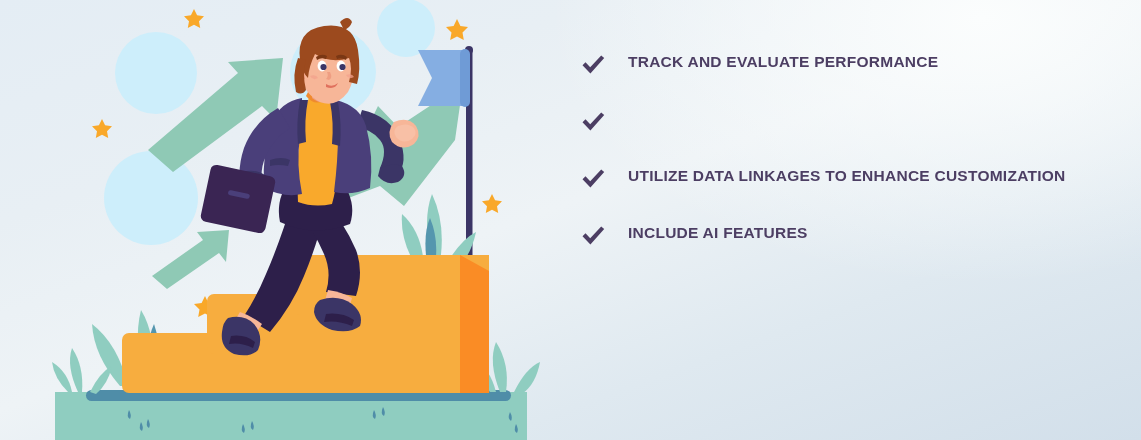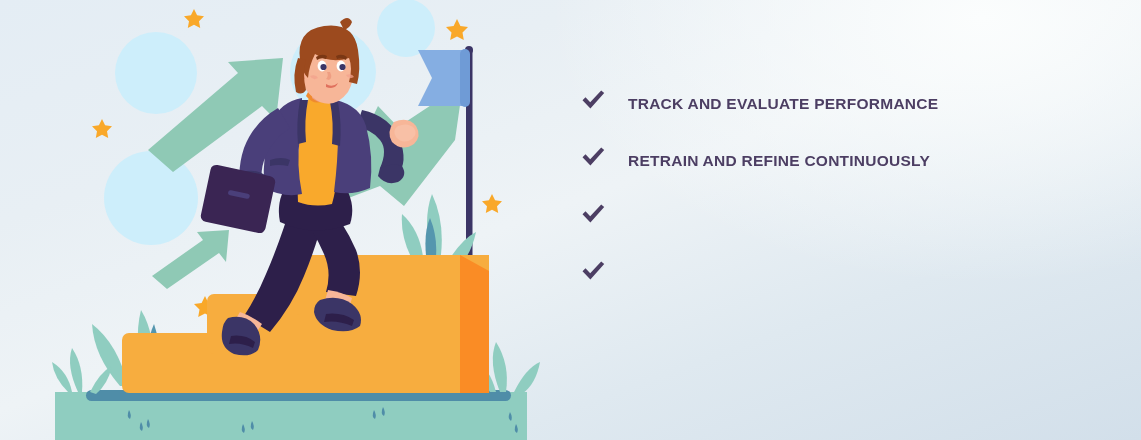--- a/index.html
+++ b/index.html
@@ -31,21 +31,21 @@
 
   
   .checklist {
     position: absolute;
     left: 576px;
     top: 54px;
     width: 545px;
   }
   .check-row {
     display: flex;
-    align-items: flex-end;
+    align-items: flex-start;
     height: 57px;
   }
   .check-mark {
     width: 48px;
     flex: 0 0 48px;
     display: flex;
     align-items: center;
     justify-content: flex-start;
     padding-left: 4px;
   }
@@ -219,41 +219,42 @@
 
     <div class="check-row">
       <span class="check-mark">
         <svg width="26" height="22" viewBox="0 0 26 22">
             <path d="M2.5,11.2 L5.5,8.2 L10.2,13.2 L21.2,1.6 L24.2,4.0 L10.4,19.6 Z" fill="#4c3e63"></path>
           </svg>
       </span>
       <span class="check-label">TRACK AND EVALUATE PERFORMANCE</span>
     </div>
 
-    <div class="check-row">
-      <span class="check-mark">
-        <svg width="26" height="22" viewBox="0 0 26 22">
-            <path d="M2.5,11.2 L5.5,8.2 L10.2,13.2 L21.2,1.6 L24.2,4.0 L10.4,19.6 Z" fill="#4c3e63"></path>
-          </svg>
-      </span>
-      <span class="check-label">RETRAIN AND REFINE CONTINUOUSLY</span>
-    </div>
-
-    <div class="check-row">
-      <span class="check-mark">
-        <svg width="26" height="22" viewBox="0 0 26 22">
-            <path d="M2.5,11.2 L5.5,8.2 L10.2,13.2 L21.2,1.6 L24.2,4.0 L10.4,19.6 Z" fill="#4c3e63"></path>
-          </svg>
-      </span>
-    </div>
-
-    <div class="check-row">
-      <span class="check-mark">
-        <svg width="26" height="22" viewBox="0 0 26 22">
-            <path d="M2.5,11.2 L5.5,8.2 L10.2,13.2 L21.2,1.6 L24.2,4.0 L10.4,19.6 Z" fill="#4c3e63"></path>
-          </svg>
-      </span>
-    </div>
-
-
+
+    <div class="check-row">
+      <span class="check-mark">
+        <svg width="26" height="22" viewBox="0 0 26 22">
+            <path d="M2.5,11.2 L5.5,8.2 L10.2,13.2 L21.2,1.6 L24.2,4.0 L10.4,19.6 Z" fill="#4c3e63"></path>
+          </svg>
+      </span>
+    </div>
+
+    <div class="check-row">
+      <span class="check-mark">
+        <svg width="26" height="22" viewBox="0 0 26 22">
+            <path d="M2.5,11.2 L5.5,8.2 L10.2,13.2 L21.2,1.6 L24.2,4.0 L10.4,19.6 Z" fill="#4c3e63"></path>
+          </svg>
+      </span>
+      <span class="check-label">UTILIZE DATA LINKAGES TO ENHANCE CUSTOMIZATION</span>
+    </div>
+
+
+    <div class="check-row">
+      <span class="check-mark">
+        <svg width="26" height="22" viewBox="0 0 26 22">
+            <path d="M2.5,11.2 L5.5,8.2 L10.2,13.2 L21.2,1.6 L24.2,4.0 L10.4,19.6 Z" fill="#4c3e63"></path>
+          </svg>
+      </span>
+      <span class="check-label">INCLUDE AI FEATURES</span>
+    </div>
 
   </div>
 </div>
 
 </body></html>

